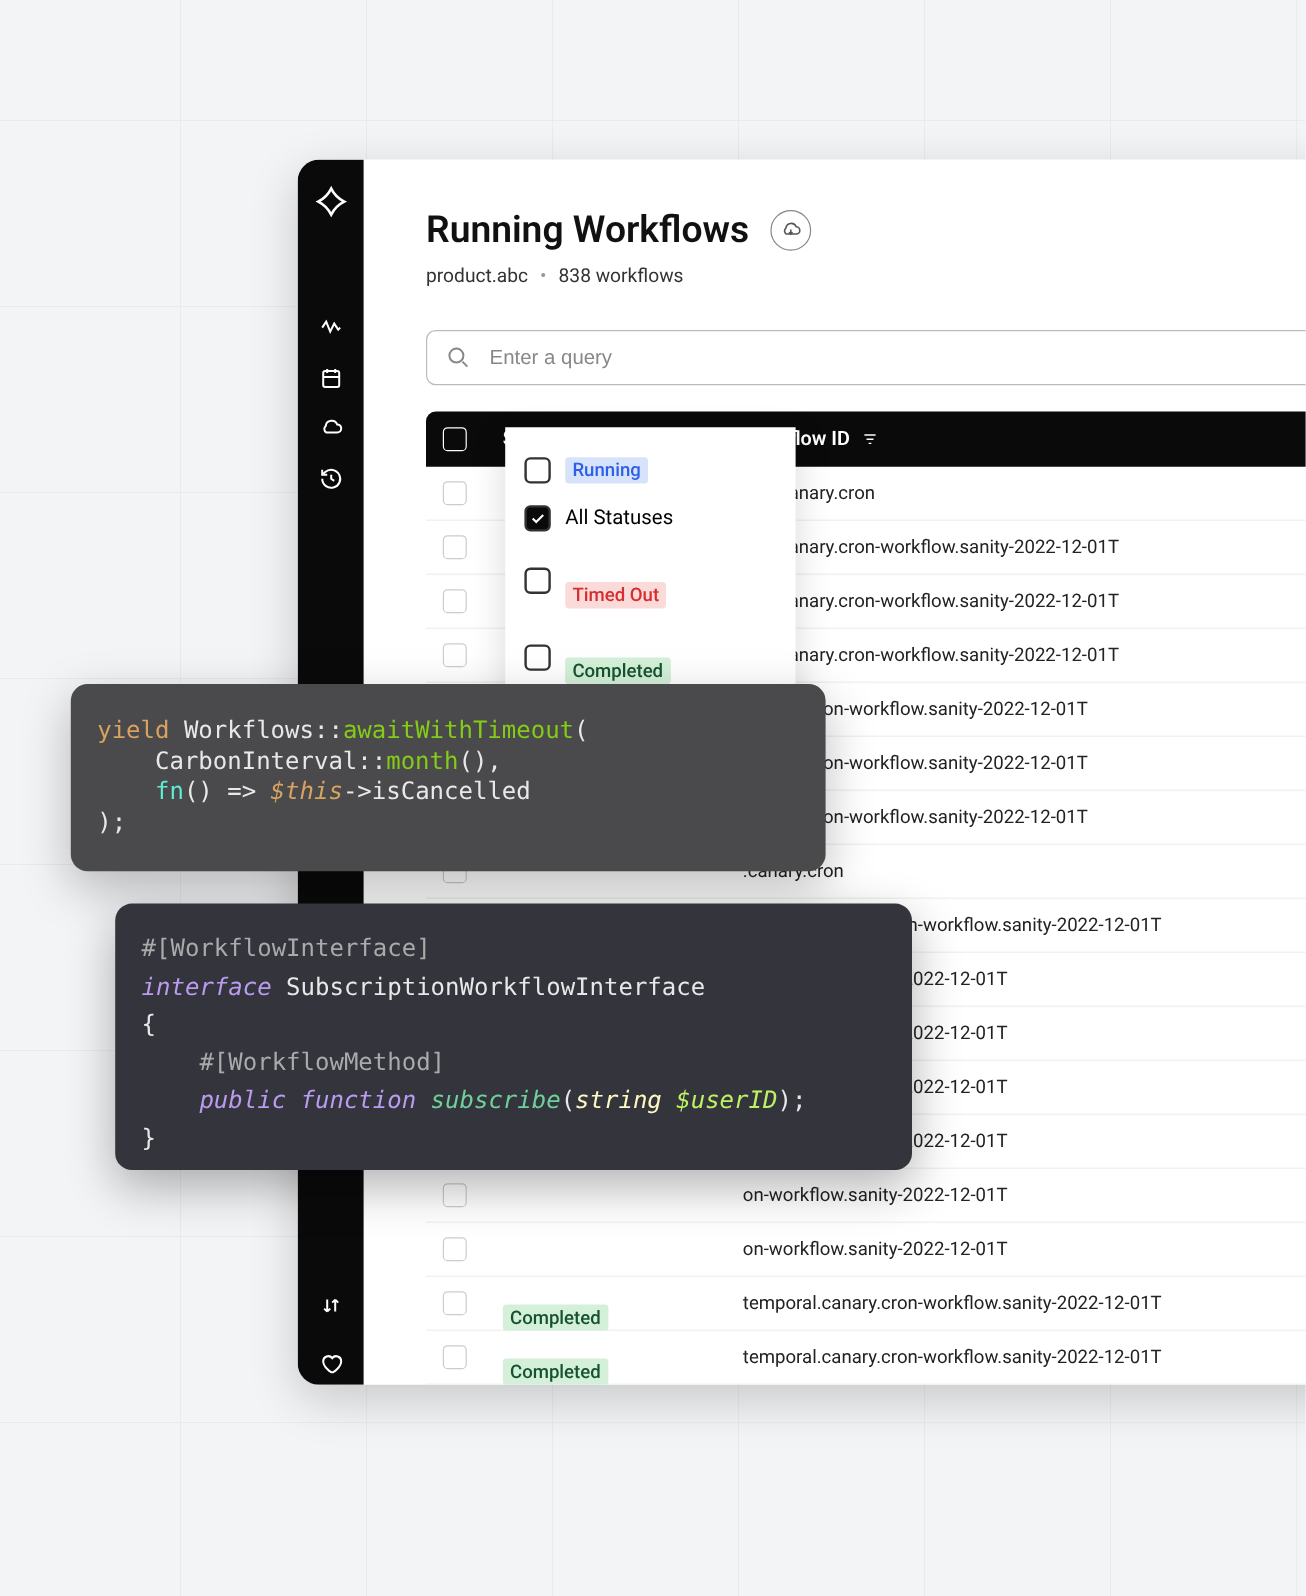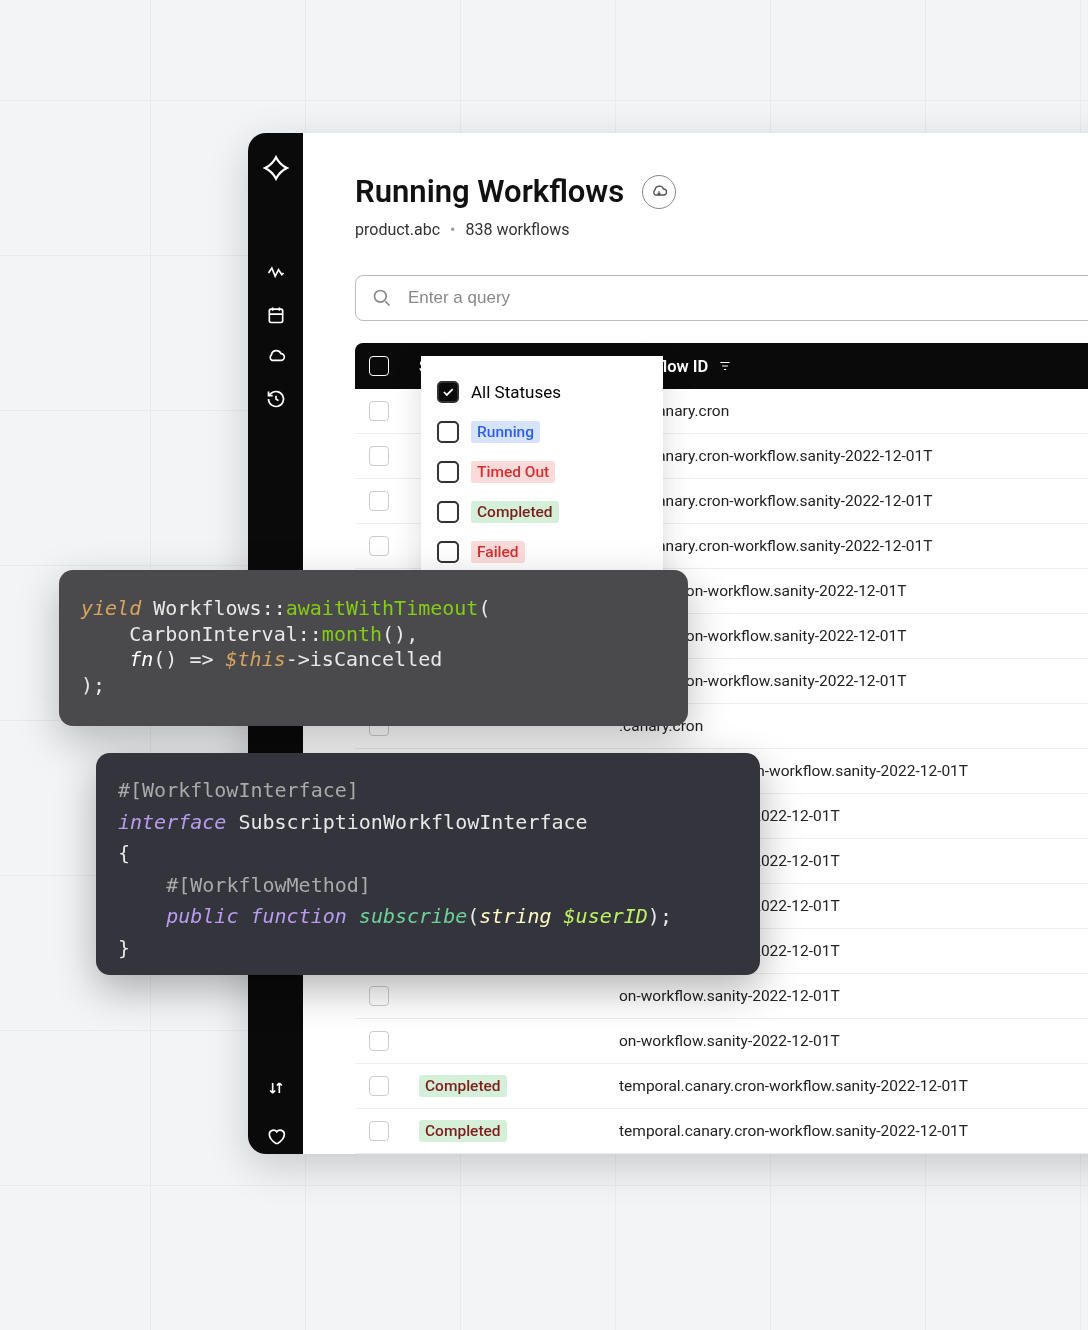--- a/index.html
+++ b/index.html
@@ -123,24 +123,24 @@
 .row .th-check { width: 50px; }
 .row .status-cell { width: 200px; }
 .row .id-cell { white-space: nowrap; overflow: hidden; }
 .badge {
   display: inline-block;
   padding: 2px 6px;
   border-radius: 3px;
   font-size: 15.5px;
   font-weight: 500;
 }
-.badge.completed { background: #d4f0d9; color: #7f1d1d; }
+.badge.completed { background: #d4f0d9; color: #14532d; margin-top: 23px; }
 .badge.running { background: #d6e3fb; color: #2e5fe8; }
 .badge.failed { background: #fbdada; color: #d62e2e; }
-.badge.timedout { background: #fbdada; color: #d62e2e; }
+.badge.timedout { background: #fbdada; color: #d62e2e; margin-top: 24px; }
 
 .filter-dropdown {
   position: absolute;
   top: 356px;
   left: 421px;
   width: 242px;
   background: #fff;
   border-radius: 0 0 10px 10px;
   box-shadow: 0 10px 30px rgba(0,0,0,0.15);
   padding: 16px;
@@ -194,22 +194,22 @@
   border-radius: 14px;
   padding: 22px 22px;
   font-family: "SF Mono", Menlo, Consolas, monospace;
   font-size: 20px;
   line-height: 1.58;
   color: #e8e8e8;
   box-shadow: 0 14px 40px rgba(0,0,0,0.3);
   z-index: 11;
   white-space: pre;
 }
-.kw-yield { color: #d8a35f; font-style: italic; }
-.kw-fn { color: #ffffff; font-style: italic; }
+.kw-yield { color: #d8a35f; }
+.kw-fn { color: #5eead4; }
 .kw-method { color: #84cc16; }
 .kw-var { color: #d8a35f; font-style: italic; }
 .kw-interface { color: #b99cf0; font-style: italic; }
 .kw-public { color: #b99cf0; font-style: italic; }
 .kw-type { color: #fef9c3; font-style: italic; }
 .kw-name { color: #6fd19a; font-style: italic; }
 .kw-param { color: #bef264; font-style: italic; }
 .kw-attr { color: #aaa; }
 .sort-icon svg { display: block; }
 </style>
@@ -424,33 +424,33 @@
             <div class="id-cell">temporal.canary.cron-workflow.sanity-2022-12-01T</div>
           </div>
         </div>
     </div>
   </div>
 </div>
 
 <div class="filter-dropdown">
   <div id="filter-rows">
       <div class="filter-row">
+        <div class="filter-check"></div>
+        <span class="badge running">Running</span>
+      </div>
+      <div class="filter-row">
         <div class="filter-check checked">
           <svg width="14" height="14" viewBox="0 0 24 24" fill="none" stroke="currentColor" stroke-width="3">
             <path d="M5 12l5 5L20 7"></path>
           </svg>
         </div>
         <span>All Statuses</span>
       </div>
       <div class="filter-row">
         <div class="filter-check"></div>
-        <span class="badge running">Running</span>
-      </div>
-      <div class="filter-row">
-        <div class="filter-check"></div>
         <span class="badge timedout">Timed Out</span>
       </div>
       <div class="filter-row">
         <div class="filter-check"></div>
         <span class="badge completed">Completed</span>
       </div>
       <div class="filter-row">
         <div class="filter-check"></div>
         <span class="badge failed">Failed</span>
       </div>

